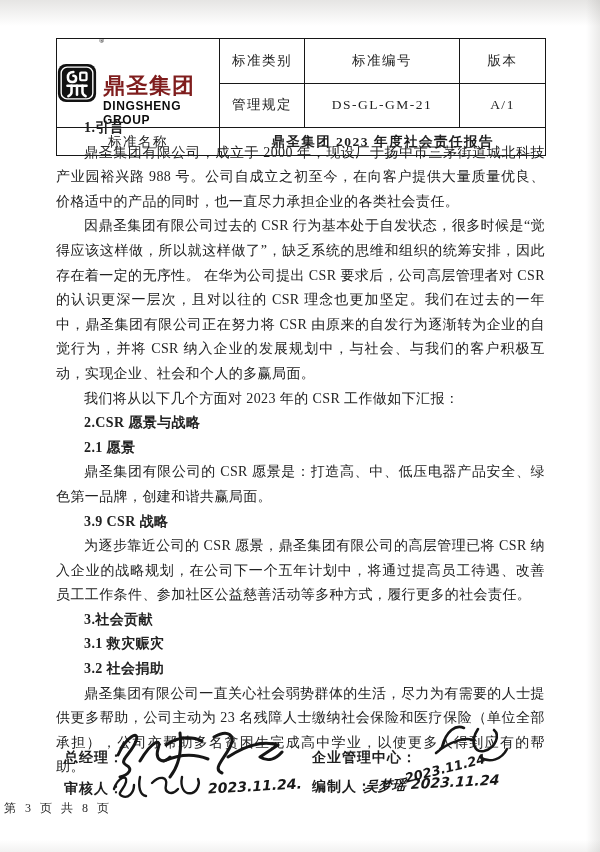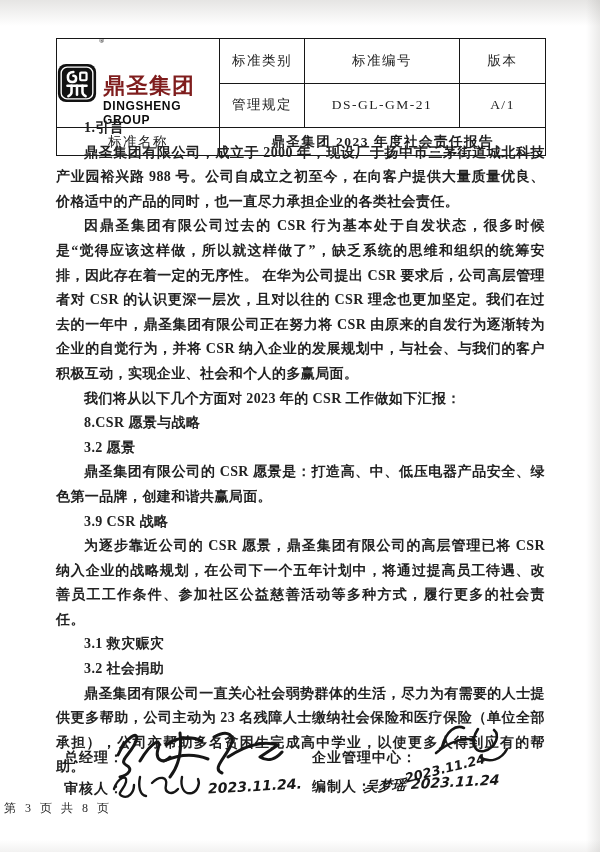--- a/index.html
+++ b/index.html
@@ -30,21 +30,21 @@
     font-size:22px;line-height:1;letter-spacing:1px;color:#7f1d1d;margin-top:36px;}
   .logo-en{font-family:"Liberation Sans","DejaVu Sans",sans-serif;font-weight:700;
     font-size:12px;letter-spacing:0.6px;margin-top:2px;color:#0c0c0c;}
   .reg-mark{position:absolute;left:42px;top:-2px;font-size:7px;font-weight:700;}
   .doc-title{font-weight:600;font-size:15px;letter-spacing:1px;}
   .cell-code{letter-spacing:0.5px;}
 
   
   .body-text{position:absolute;left:56px;top:116px;width:489px;}
   .ln{margin:0;font-size:14px;line-height:24.6px;letter-spacing:0.4px;
-    text-indent:2em;text-align:justify;color:#222;font-weight:bold;}
+    text-indent:2em;text-align:justify;color:#222;}
   .hd{font-weight:700;}
 
   
   .sigs{position:absolute;left:56px;top:733px;width:489px;height:66px;font-size:14px;}
   .sig-label{position:absolute;font-weight:600;letter-spacing:1px;white-space:nowrap;margin-left:8px;}
   .sig-svg{position:absolute;}
   .hand{position:absolute;font-family:"DejaVu Sans","Liberation Sans",sans-serif;
     font-style:italic;font-weight:600;color:#181818;white-space:nowrap;}
 
   .footer{position:absolute;left:4px;top:800px;width:100%;text-align:left;
@@ -101,25 +101,26 @@
     <td colspan="3" class="doc-title">鼎圣集团 2023 年度社会责任报告</td>
   </tr>
 </tbody>
   </table>
 
 <div class="body-text">
   <p class="ln hd">1.引言</p>
   <p class="ln">鼎圣集团有限公司，成立于 2000 年，现设厂于扬中市三茅街道城北科技产业园裕兴路 988 号。公司自成立之初至今，在向客户提供大量质量优良、 价格适中的产品的同时，也一直尽力承担企业的各类社会责任。</p>
   <p class="ln">因鼎圣集团有限公司过去的 CSR 行为基本处于自发状态，很多时候是“觉得应该这样做，所以就这样做了”，缺乏系统的思维和组织的统筹安排，因此存在着一定的无序性。 在华为公司提出 CSR 要求后，公司高层管理者对 CSR 的认识更深一层次，且对以往的 CSR 理念也更加坚定。我们在过去的一年中，鼎圣集团有限公司正在努力将 CSR 由原来的自发行为逐渐转为企业的自觉行为，并将 CSR 纳入企业的发展规划中，与社会、与我们的客户积极互动，实现企业、社会和个人的多赢局面。</p>
   <p class="ln">我们将从以下几个方面对 2023 年的 CSR 工作做如下汇报：</p>
-  <p class="ln hd">8.CSR 愿景与战略</p>
-  <p class="ln hd">3.2 愿景</p>
+  <p class="ln hd">2.CSR 愿景与战略</p>
+  <p class="ln hd">2.1 愿景</p>
   <p class="ln">鼎圣集团有限公司的 CSR 愿景是：打造高、中、低压电器产品安全、绿色第一品牌，创建和谐共赢局面。</p>
   <p class="ln hd">3.9 CSR 战略</p>
   <p class="ln">为逐步靠近公司的 CSR 愿景，鼎圣集团有限公司的高层管理已将 CSR 纳入企业的战略规划，在公司下一个五年计划中，将通过提高员工待遇、改善员工工作条件、参加社区公益慈善活动等多种方式，履行更多的社会责任。</p>
+  <p class="ln hd">3.社会贡献</p>
   <p class="ln hd">3.1 救灾赈灾</p>
   <p class="ln hd">3.2 社会捐助</p>
   <p class="ln">鼎圣集团有限公司一直关心社会弱势群体的生活，尽力为有需要的人士提供更多帮助，公司主动为 23 名残障人士缴纳社会保险和医疗保险（单位全部承担），公司亦帮助多名贫困生完成高中学业，以使更多人得到应有的帮助。</p>
 </div>
 
 <div class="sigs">
   <span class="sig-label" style="left:0;top:16px">总经理：</span>
   <svg class="sig-svg" style="left:54px;top:-12px" width="178" height="62" viewBox="0 0 178 62">
     <g fill="none" stroke="#161616" stroke-width="3" stroke-linecap="round" stroke-linejoin="round">
       <path d="M8 34 C16 16 30 8 26 20 C22 32 8 40 16 44 C24 48 18 54 10 56"></path>

